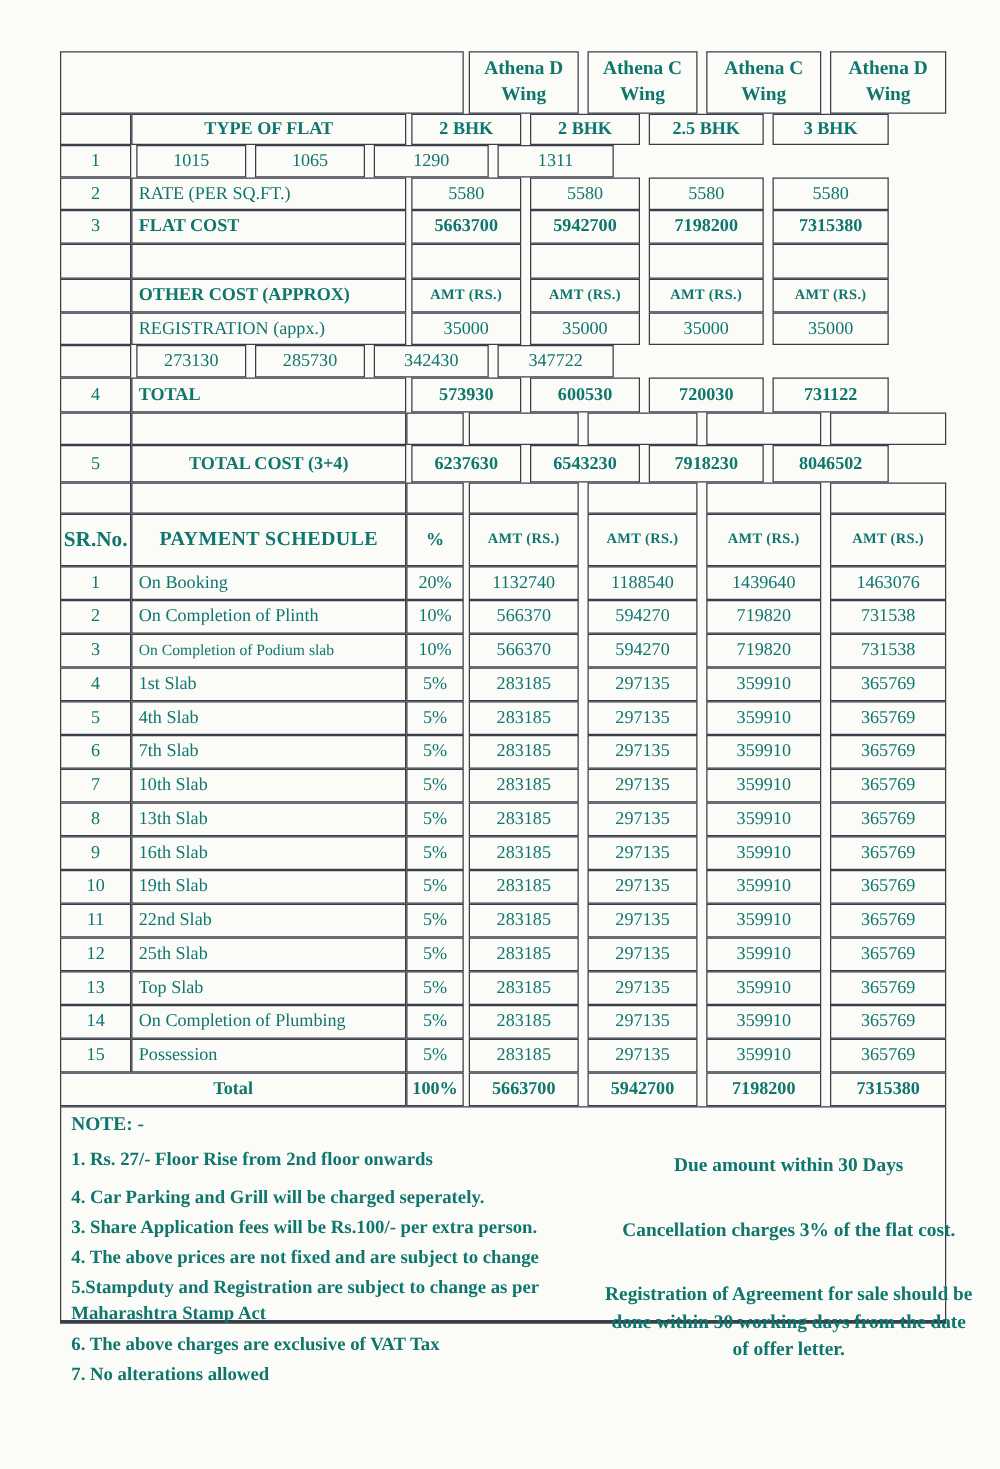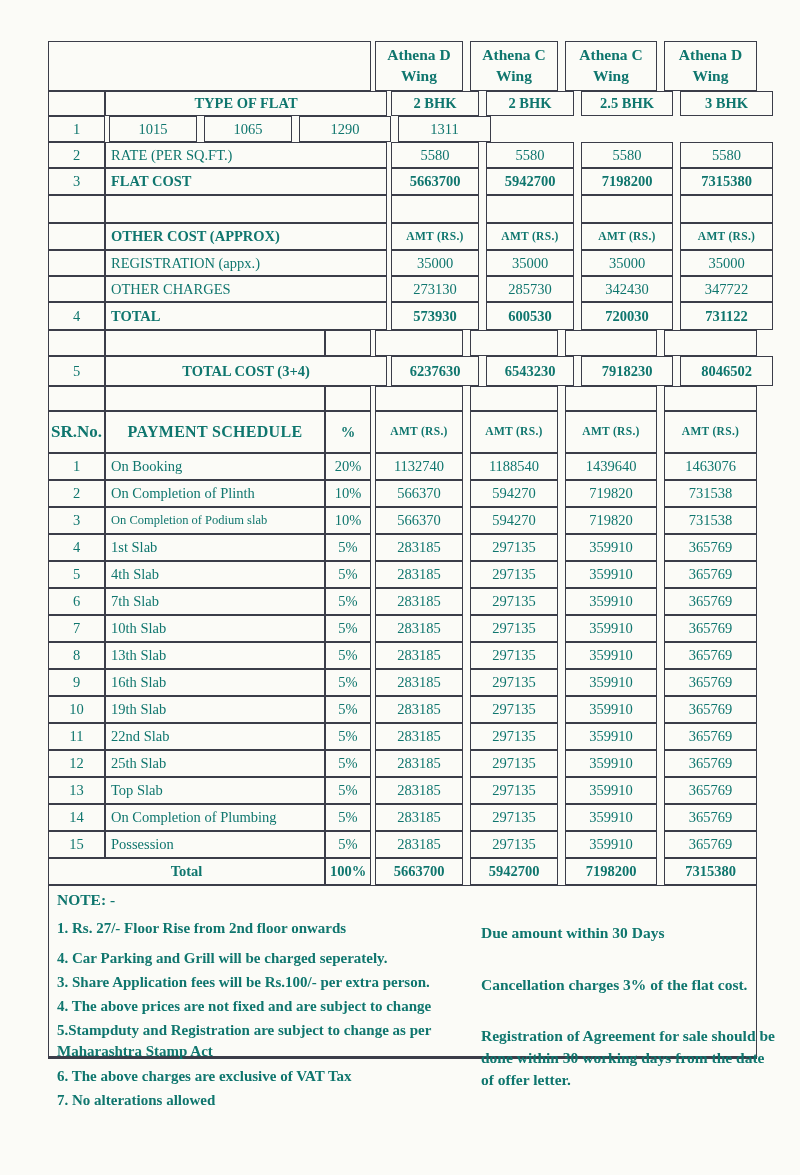--- a/index.html
+++ b/index.html
@@ -14,21 +14,21 @@
   .cell{
     box-sizing:border-box; border:1px solid #3b3d49;
     display:flex; align-items:center; justify-content:center;
     font-size:14.5px; line-height:1.15; text-align:center;
     background:transparent;
   }
   
   .sr{width:57px; flex:none;}
   .desc{width:220px; flex:none; justify-content:flex-start; text-align:left; padding-left:5px;}
   .pct{width:46px; flex:none;}
-  .descpct{width:282px; flex:none; justify-content:flex-start; text-align:left; padding-left:5px;}
+  .descpct{width:220px; flex:none; justify-content:flex-start; text-align:left; padding-left:5px;}
   .blankL{width:323px; flex:none; border:1px solid #3b3d49;}
   .srdesc{width:277px; flex:none;}
   .amt{width:88px; flex:none; margin-left:7px;}
   .amt.a1{margin-left:4px;}
   .amt.a3{width:92px;}
   .amt.a4{width:93px;}
   
   .h-wing{height:50px;}
   .h-bhk{height:25px;}
   .h-26{height:26px;}
@@ -47,21 +47,21 @@
   
   .notebox{
     position:relative; box-sizing:border-box; width:709px; height:174px;
     border:1px solid #3b3d49; border-bottom-width:3px; background:transparent;
   }
   .note-title{position:absolute; left:8px; top:5px; font-weight:bold; font-size:15.5px;}
   .note-left{position:absolute; left:8px; top:32px; width:414px;}
   .note-left p{margin:0 0 3px 0; font-size:15px; font-weight:600; line-height:1.42;}
   .note-left p:first-child{margin-bottom:9px;}
   .note-left p:nth-child(2){margin-bottom:2px;}
-  .note-right{position:absolute; left:432px; top:36px; width:300px;}
+  .note-right{position:absolute; left:432px; top:36px; width:300px;text-align:center;}
   .note-right p{margin:0; font-size:15.5px; font-weight:600; line-height:1.4;}
   .note-right p + p{margin-top:30px;}
 </style>
 </head>
 <body>
 
 <div class="page">
   <div class="doc">
 
     <div class="row h-wing">
@@ -142,21 +142,20 @@
       <div class="cell sr"></div>
       <div class="cell descpct">REGISTRATION (appx.)</div>
       <div class="cell amt a1">35000</div>
       <div class="cell amt">35000</div>
       <div class="cell amt a3">35000</div>
       <div class="cell amt a4">35000</div>
     </div>
 
     <div class="row h-26">
       <div class="cell sr"></div>
-      <div class="cell descpct">OTHER CHARGES</div>
       <div class="cell amt a1">273130</div>
       <div class="cell amt">285730</div>
       <div class="cell amt a3">342430</div>
       <div class="cell amt a4">347722</div>
     </div>
 
     <div class="row h-28">
       <div class="cell sr">4</div>
       <div class="cell descpct b">TOTAL</div>
       <div class="cell amt a1 b">573930</div>

